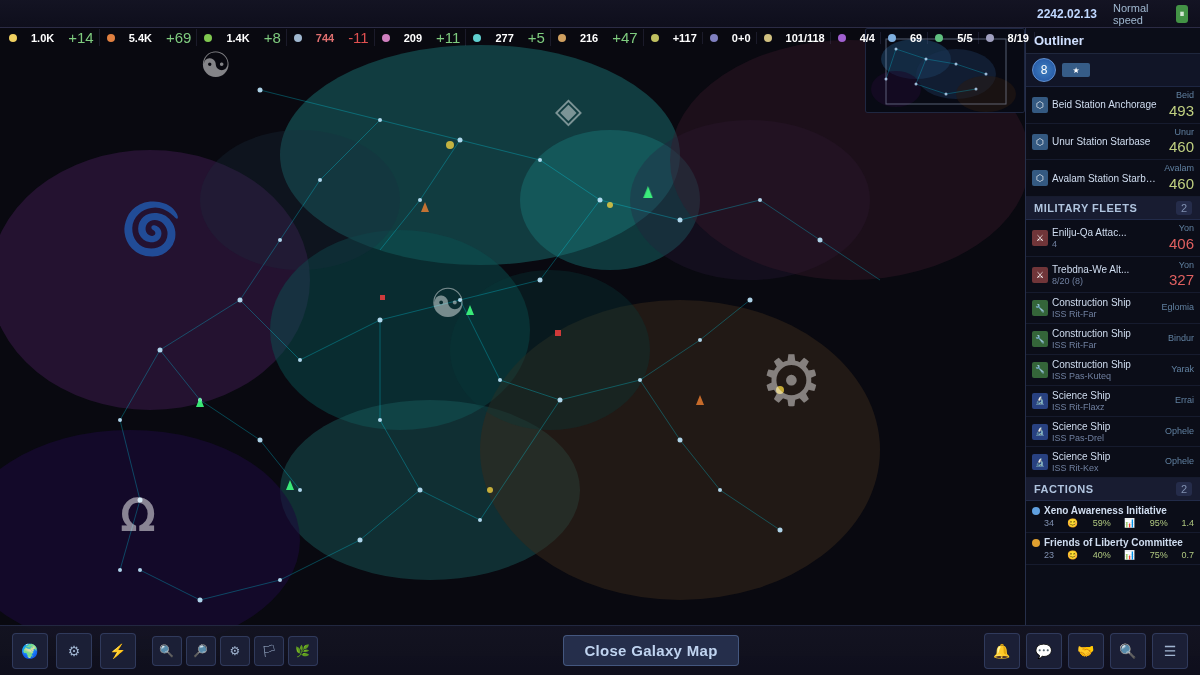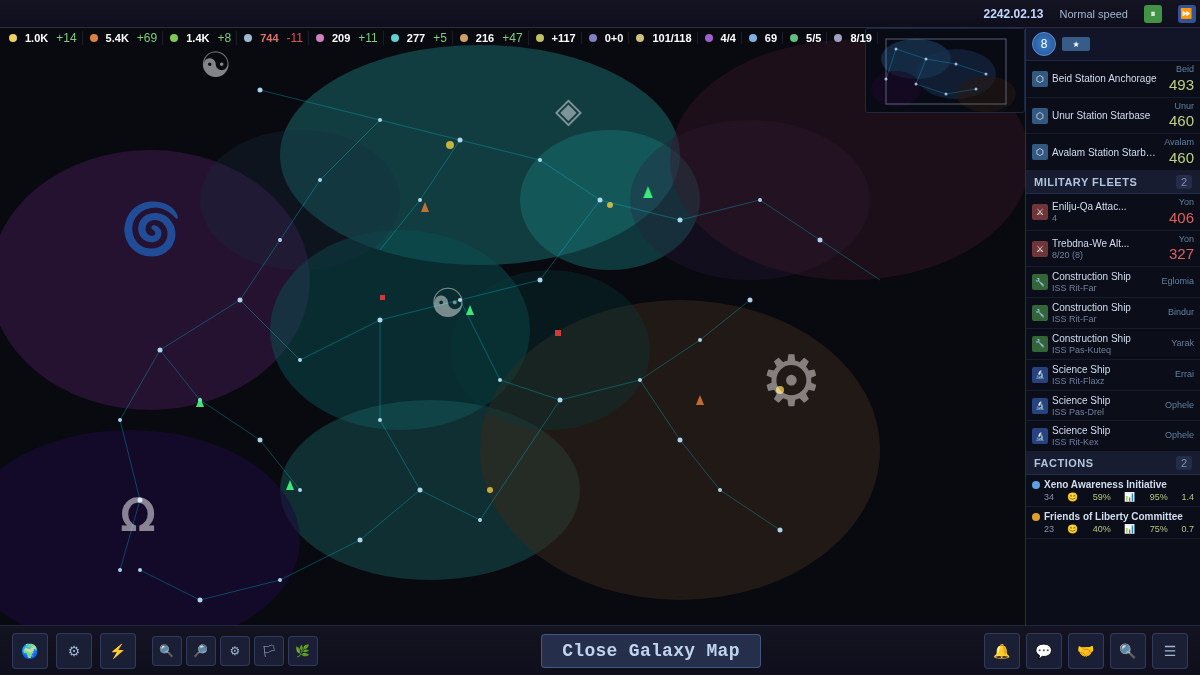--- a/index.html
+++ b/index.html
@@ -73,34 +73,34 @@
       align-items: center;
       padding: 0 4px;
       gap: 2px;
       border-bottom: 1px solid rgba(100,100,150,0.3);
       z-index: 100;
     }
 
     .resource-item {
       display: flex;
       align-items: center;
-      gap: 8px;
+      gap: 14px;
       padding: 0 5px;
       font-size: 11px;
       color: #e0e0e0;
       border-right: 1px solid rgba(100,100,150,0.2);
       margin-top: 48px;
     }
     .resource-item .icon-dot {
       width: 8px; height: 8px;
       border-radius: 50%;
       display: inline-block;
     }
     .resource-item .val { color: #fff; font-weight: 600; }
-    .resource-item .delta { color: #7fcc7f; font-size: 12px; }
+    .resource-item .delta { color: #7fcc7f; font-size: 15px; }
     .resource-item .delta.neg { color: #e05050; text-align: center; }
 
     .top-bar-right {
       margin-left: auto;
       display: flex;
       align-items: center;
       gap: 16px;
     }
     .date-display {
       color: #c0d8ff;
@@ -279,25 +279,24 @@
       color: #a0b4d0;
       font-size: 14px;
     }
 
     .center-btn {
       background: rgba(40,50,80,0.9);
       border: 1px solid rgba(100,130,180,0.5);
       border-radius: 4px;
       padding: 6px 20px;
       color: #c0d4f0;
-      font-size: 18px;
+      font-size: 15px;
       font-weight: 600;
       cursor: pointer;
       letter-spacing: 0.3px;
-      font-family: Liberation Mono, monospace;
     }
 
     .bottom-right {
       display: flex; align-items: center; gap: 6px;
     }
 
     
     #minimap-area {
       position: absolute;
       top: 28px;
@@ -575,20 +574,21 @@
 
   <div class="top-bar-right">
     <span class="date-display">2242.02.13</span>
     <span class="speed-display">Normal speed</span>
     <div class="play-btn">⏸</div>
     <div class="play-btn" style="background:rgba(60,100,180,0.8);">⏩</div>
   </div>
 </div>
 
 <div id="outliner">
+  <div class="outliner-title">Outliner</div>
 
   <div style="display:flex;align-items:center;gap:6px;padding:4px 6px;border-bottom:1px solid rgba(60,80,130,0.3);background:rgba(20,25,45,0.7);">
     <div style="width:24px;height:24px;border-radius:50%;background:radial-gradient(#4080c0,#2050a0);border:1px solid #6090d0;display:flex;align-items:center;justify-content:center;font-size:12px;color:#fff;">8</div>
     <div style="width:28px;height:14px;background:rgba(80,140,200,0.6);border-radius:2px;display:flex;align-items:center;justify-content:center;">
       <div style="font-size:8px;color:#fff;">★</div>
     </div>
   </div>
 
 
   <div class="outliner-item">

